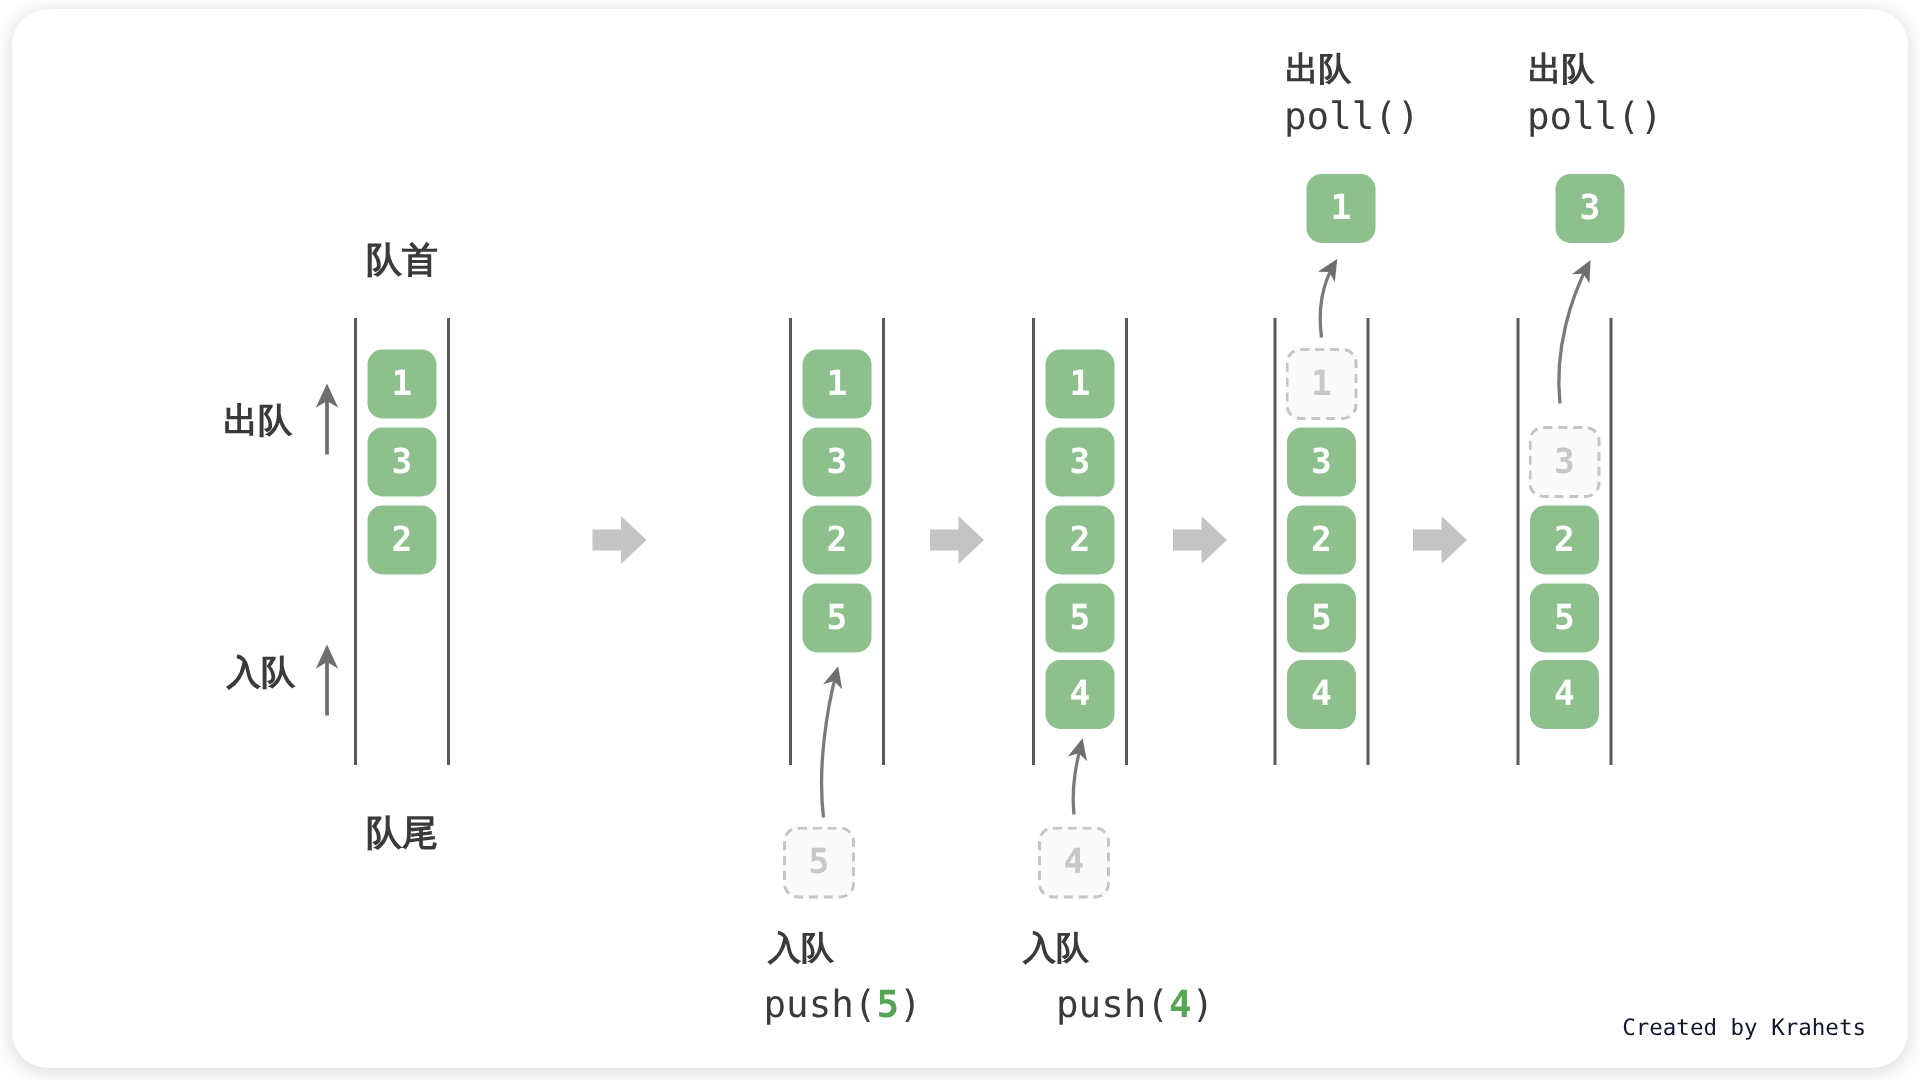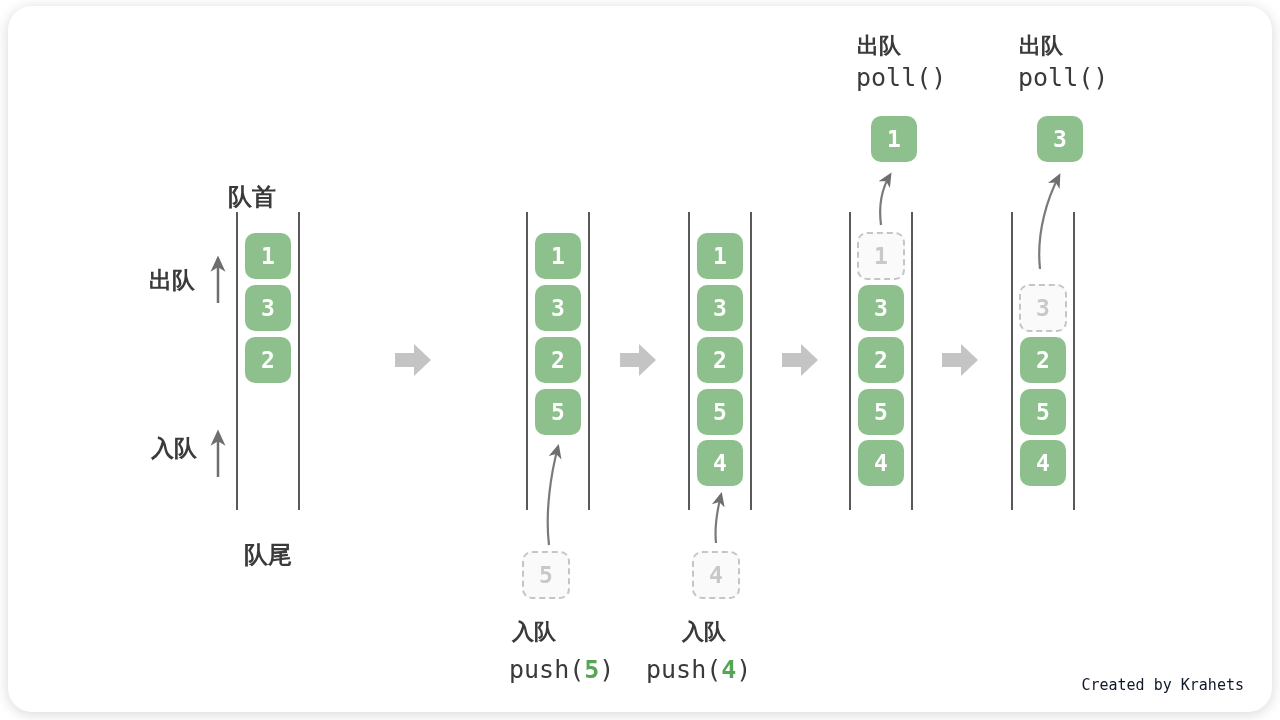--- a/index.html
+++ b/index.html
@@ -49,21 +49,21 @@
     <path d="M881,225 C878,202 884,185 890,175" stroke="#7A7A7A" stroke-width="2.2" fill="none" marker-end="url(#ah)"></path>
     <path d="M1040,269 C1036,232 1048,197 1059,176" stroke="#7A7A7A" stroke-width="2.2" fill="none" marker-end="url(#ah)"></path>
 
     <polygon points="395,353 414,353 414,344 431,360 414,376 414,367 395,367" fill="#C4C4C4"></polygon>
     <polygon points="620,353 639,353 639,344 656,360 639,376 639,367 620,367" fill="#C4C4C4"></polygon>
     <polygon points="782,353 801,353 801,344 818,360 801,376 801,367 782,367" fill="#C4C4C4"></polygon>
     <polygon points="942,353 961,353 961,344 978,360 961,376 961,367 942,367" fill="#C4C4C4"></polygon>
   </svg>
 
 
-  <div class="pos-label cjk" style="left:252px;top:157px;margin-top:24px;">队首</div>
+  <div class="pos-label cjk" style="left:268px;top:157px;">队首</div>
   <div class="pos-label cjk" style="left:268px;top:539px;">队尾</div>
 
   <div class="side-label cjk" style="left:149px;top:265px;">出队</div>
   <div class="side-label cjk" style="left:151px;top:433px;">入队</div>
 
   <div class="wall" style="left:236px;"></div>
   <div class="wall" style="left:298px;"></div>
   <div class="cell" style="left:245px;top:233px;">1</div>
   <div class="cell" style="left:245px;top:285px;">3</div>
   <div class="cell" style="left:245px;top:337px;">2</div>
@@ -80,21 +80,21 @@
 
   <div class="wall" style="left:688px;"></div>
   <div class="wall" style="left:750px;"></div>
   <div class="cell" style="left:697px;top:233px;">1</div>
   <div class="cell" style="left:697px;top:285px;">3</div>
   <div class="cell" style="left:697px;top:337px;">2</div>
   <div class="cell" style="left:697px;top:389px;">5</div>
   <div class="cell" style="left:697px;top:440px;">4</div>
   <div class="ghost" style="left:692px;top:551px;">4</div>
   <div class="op-zh cjk" style="left:682px;top:617px;">入队</div>
-  <div class="op-code" style="left:646px;top:655px;"><span>push(</span><span class="arg">4</span><span>)</span></div>
+  <div class="op-code" style="left:704px;top:655px;"><span>push(</span><span class="arg">4</span><span>)</span></div>
 
   <div class="wall" style="left:849px;"></div>
   <div class="wall" style="left:911px;"></div>
   <div class="op-zh cjk" style="left:857px;top:31px;">出队</div>
   <div class="op-code" style="left:856px;top:63px;">poll()</div>
   <div class="cell" style="left:871px;top:116px;">1</div>
   <div class="ghost" style="left:857px;top:232px;">1</div>
   <div class="cell" style="left:858px;top:285px;">3</div>
   <div class="cell" style="left:858px;top:337px;">2</div>
   <div class="cell" style="left:858px;top:389px;">5</div>

